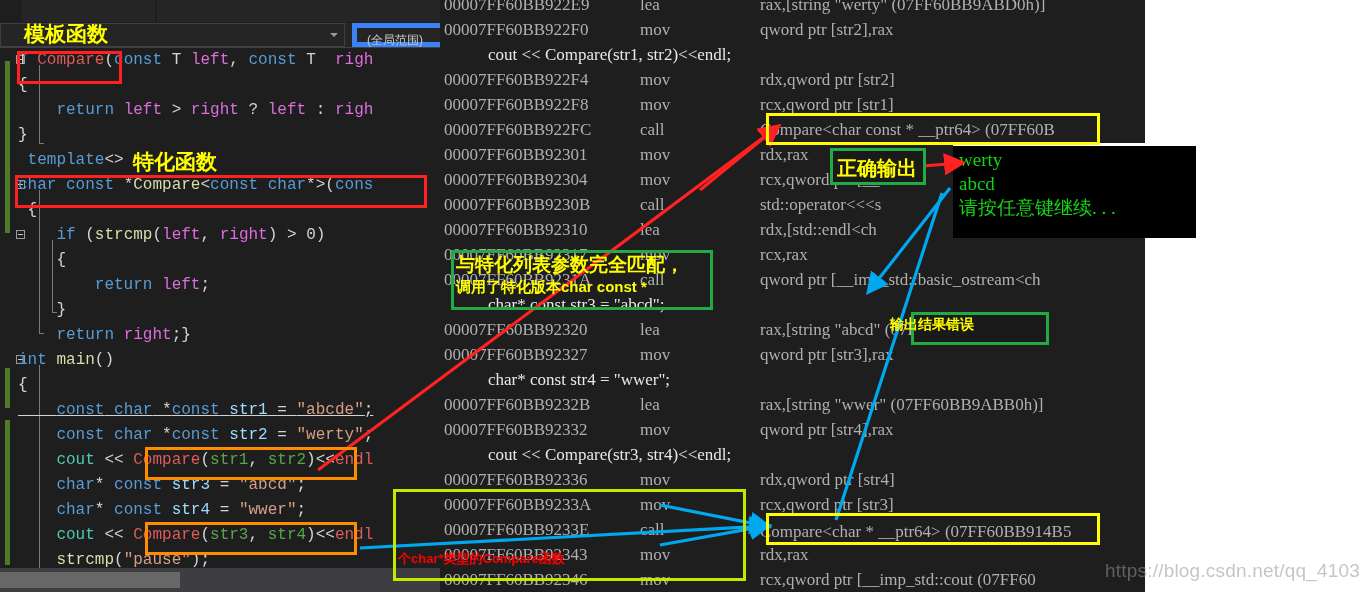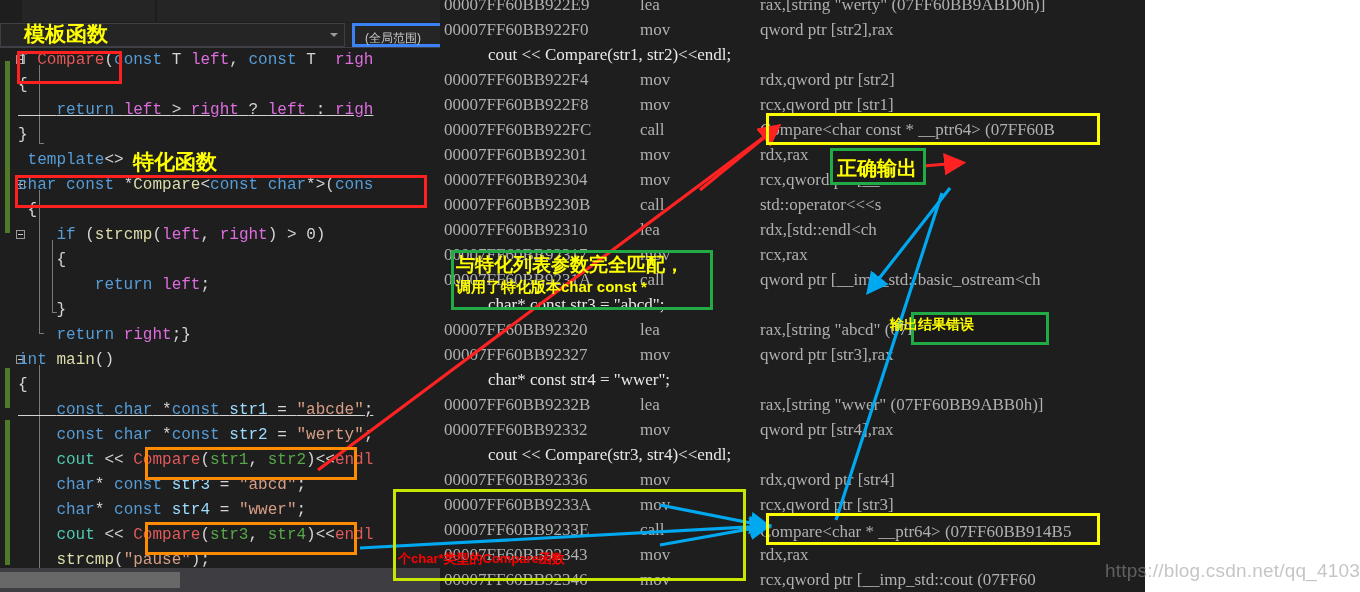--- a/index.html
+++ b/index.html
@@ -8,21 +8,21 @@
 
   
   #editor-pane{position:absolute;left:0;top:0;width:440px;height:592px;background:#1e1e1e;overflow:hidden;}
   #tab-strip{position:absolute;left:0;top:0;width:440px;height:22px;background:#252526;}
   #tab-active{position:absolute;left:0;top:0;width:22px;height:22px;background:#1e1e1e;}
   #tab-gap{position:absolute;left:155px;top:0;width:2px;height:22px;background:#1e1e1e;}
   #navbar{position:absolute;left:0;top:23px;width:440px;height:24px;background:#252526;border-bottom:1px solid #3f3f46;}
   #navbar-left{position:absolute;left:0px;top:0;width:345px;height:24px;border:1px solid #3f3f46;box-sizing:border-box;background:#252526;}
   #navbar-left-text{position:absolute;left:3px;top:4px;font-size:11px;color:#b4b4b4;font-family:"Liberation Sans",sans-serif;}
   #navbar-caret{position:absolute;right:6px;top:9px;width:0;height:0;border-left:4px solid transparent;border-right:4px solid transparent;border-top:4px solid #9a9a9a;}
-  #navbar-right{position:absolute;left:352px;top:0;width:110px;height:24px;border:3px solid #3b82f6;box-sizing:border-box;background:#252526;}
+  #navbar-right{position:absolute;left:352px;top:0;width:110px;height:24px;border:5px solid #3b82f6;box-sizing:border-box;background:#252526;}
   #navbar-right-text{position:absolute;left:10px;top:4px;font-size:12px;color:#c8c8c8;font-family:"Liberation Sans",sans-serif;white-space:nowrap;}
 
   #code-area{position:absolute;left:0;top:48px;width:440px;height:520px;overflow:hidden;}
   .gutter-col{position:absolute;left:0;top:0;width:14px;height:520px;background:#1e1e1e;}
   .change-bar{position:absolute;left:5px;width:5px;background:#4f7a28;}
   .fold-line{position:absolute;left:39px;width:1px;background:#7a7a7a;}
   .fold-box{position:absolute;width:9px;height:9px;border:1px solid #9a9a9a;background:#1e1e1e;box-sizing:border-box;}
   .fold-box:after{content:"";position:absolute;left:1px;top:3px;width:5px;height:1px;background:#c8c8c8;}
   .fold-cap{position:absolute;left:39px;width:5px;height:1px;background:#7a7a7a;}
 
@@ -102,21 +102,21 @@
       <div class="fold-cap" style="top:285px;"></div>
       <div class="fold-box" style="left:16px;top:182px;"></div>
       <div class="fold-line" style="left:52px;top:192px;height:72px;"></div>
       <div class="fold-cap" style="left:52px;top:264px;width:5px;"></div>
       <div class="fold-box" style="left:16px;top:307px;"></div>
       <div class="fold-line" style="top:317px;height:240px;"></div>
 
       <div id="code-lines">
           <div class="cl" style="top: 0px;"><span class="ty">T</span> <span class="red">Compare</span><span class="pn">(</span><span class="kw">const</span> <span class="ty">T</span> <span class="va">left</span><span class="pn">,</span> <span class="kw">const</span> <span class="ty">T</span>  <span class="va">righ</span></div>
           <div class="cl" style="top: 25px;"><span class="pn">{</span></div>
-          <div class="cl" style="top: 50px; text-decoration: underline;">    <span class="kw">return</span> <span class="va">left</span> <span class="pn">&gt;</span> <span class="va">right</span> <span class="pn">?</span> <span class="va">left</span> <span class="pn">:</span> <span class="va">righ</span></div>
+          <div class="cl" style="top: 50px;">    <span class="kw">return</span> <span class="va">left</span> <span class="pn">&gt;</span> <span class="va">right</span> <span class="pn">?</span> <span class="va">left</span> <span class="pn">:</span> <span class="va">righ</span></div>
           <div class="cl" style="top: 75px;"><span class="pn">}</span></div>
           <div class="cl" style="top: 100px;"> <span class="kw">template</span><span class="pn">&lt;&gt;</span></div>
           <div class="cl" style="top: 125px;"><span class="kw">char</span> <span class="kw">const</span> <span class="pn">*</span><span class="fn">Compare</span><span class="pn">&lt;</span><span class="kw">const</span> <span class="kw">char</span><span class="pn">*&gt;(</span><span class="kw">cons</span></div>
           <div class="cl" style="top: 150px;"> <span class="pn">{</span></div>
           <div class="cl" style="top: 175px;">    <span class="kw">if</span> <span class="pn">(</span><span class="fn">strcmp</span><span class="pn">(</span><span class="va">left</span><span class="pn">,</span> <span class="va">right</span><span class="pn">)</span> <span class="pn">&gt;</span> <span class="pn">0)</span></div>
           <div class="cl" style="top: 200px;">    <span class="pn">{</span></div>
           <div class="cl" style="top: 225px;">        <span class="kw">return</span> <span class="va">left</span><span class="pn">;</span></div>
           <div class="cl" style="top: 250px;">    <span class="pn">}</span></div>
           <div class="cl" style="top: 275px;">    <span class="kw">return</span> <span class="va">right</span><span class="pn">;}</span></div>
           <div class="cl" style="top: 300px;"><span class="kw">int</span> <span class="fn">main</span><span class="pn">()</span></div>
@@ -202,20 +202,27 @@
         <div class="dl daddr" style="top: 567px;">00007FF60BB92346</div>
         <div class="dl dmn" style="top: 567px;">mov</div>
         <div class="dl dop" style="top: 567px;">rcx,qword ptr [__imp_std::cout (07FF60</div>
       </div>
     <div id="disasm-vscroll">
       <div id="disasm-vthumb"></div>
     </div>
   </div>
   <div id="white-right"></div>
 
+  <div id="console-win">
+    <div id="console-lines">
+        <div class="cline" style="top: 2px;">werty</div>
+        <div class="cline" style="top: 26px;">abcd</div>
+        <div class="cline" style="top: 50px;">请按任意键继续. . .</div>
+      </div>
+  </div>
 
   <svg class="overlay" viewBox="0 0 1360 592">
     <defs>
       <marker id="ah-red" markerWidth="7" markerHeight="7" refX="5" refY="3.5" orient="auto">
         <polygon points="0 0, 7 3.5, 0 7" fill="#ff2222"></polygon>
       </marker>
       <marker id="ah-blue" markerWidth="7" markerHeight="7" refX="5" refY="3.5" orient="auto">
         <polygon points="0 0, 7 3.5, 0 7" fill="#00a8f0"></polygon>
       </marker>
     </defs>

